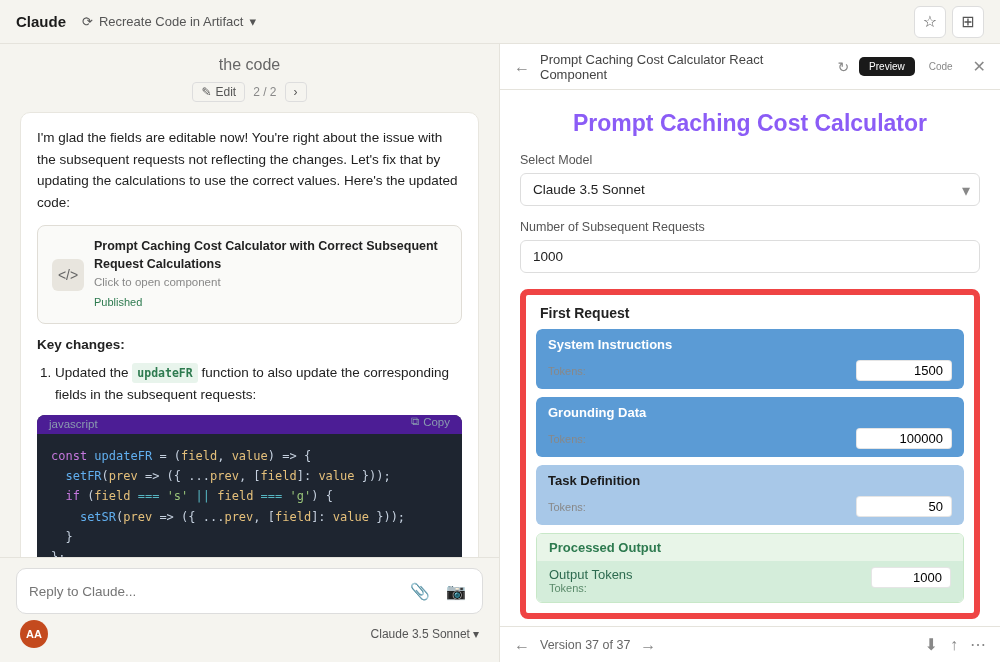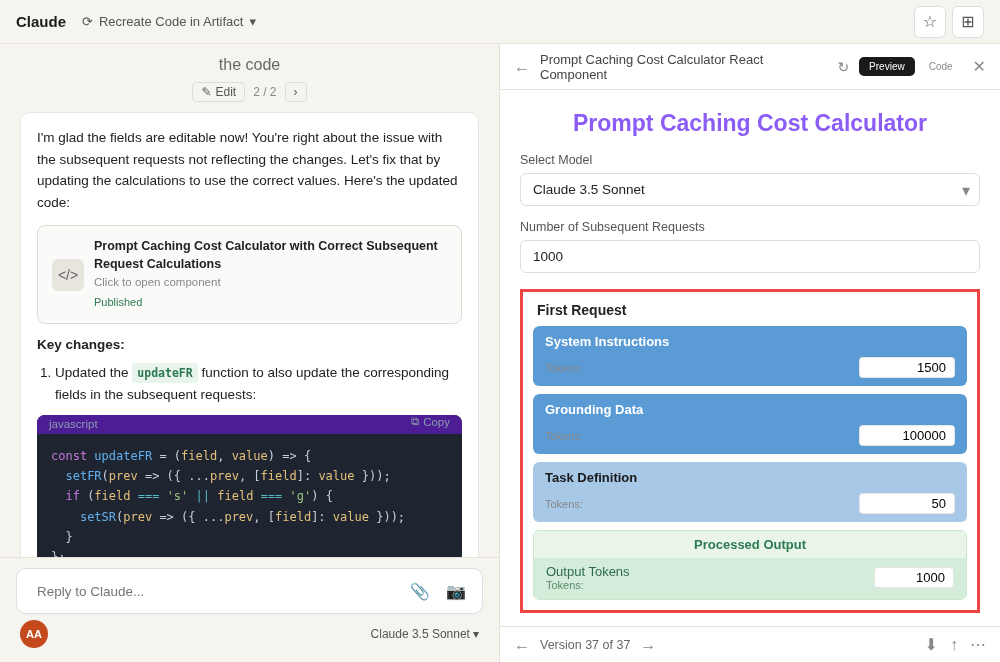--- a/index.html
+++ b/index.html
@@ -215,21 +215,20 @@
       align-items: center;
       gap: 8px;
     }
     .chat-input {
       flex: 1;
       border: none;
       outline: none;
       font-size: 13.5px;
       color: #888;
       background: transparent;
-      margin-left: 8px;
     }
     .input-icon-btn {
       width: 28px; height: 28px;
       border-radius: 50%;
       display: flex; align-items: center; justify-content: center;
       cursor: pointer;
       color: #888;
       background: none;
       border: none;
       font-size: 16px;
@@ -364,22 +363,22 @@
       border: 1px solid #ddd;
       border-radius: 6px;
       font-size: 13.5px;
       color: #222;
       background: white;
       margin-bottom: 16px;
     }
 
     
     .section-card {
-      border: 3px solid #ef4444;
-      border-radius: 0;
+      border: 6px solid #ef4444;
+      border-radius: 8px;
       margin-bottom: 14px;
       overflow: hidden;
     }
     .section-card-title {
       font-size: 14px;
       font-weight: 700;
       color: #222;
       padding: 10px 14px 8px;
     }
 
@@ -439,27 +438,26 @@
       border: 1px solid #c8e8c8;
       border-radius: 6px;
       overflow: hidden;
     }
     .output-section-title {
       background: #e8f5e8;
       padding: 6px 12px;
       font-size: 13px;
       font-weight: 700;
       color: #2d7a4f;
-      text-align: center;
     }
     .output-row {
       background: #d4edda;
       padding: 6px 12px 8px;
       display: flex;
-      align-items: center;
+      align-items: flex-start;
       justify-content: space-between;
     }
     .output-row-label {
       font-size: 11px;
       color: #5a8a6a;
     }
     .output-row-input {
       background: white;
       border: 1px solid rgba(0,0,0,0.1);
       border-radius: 4px;

